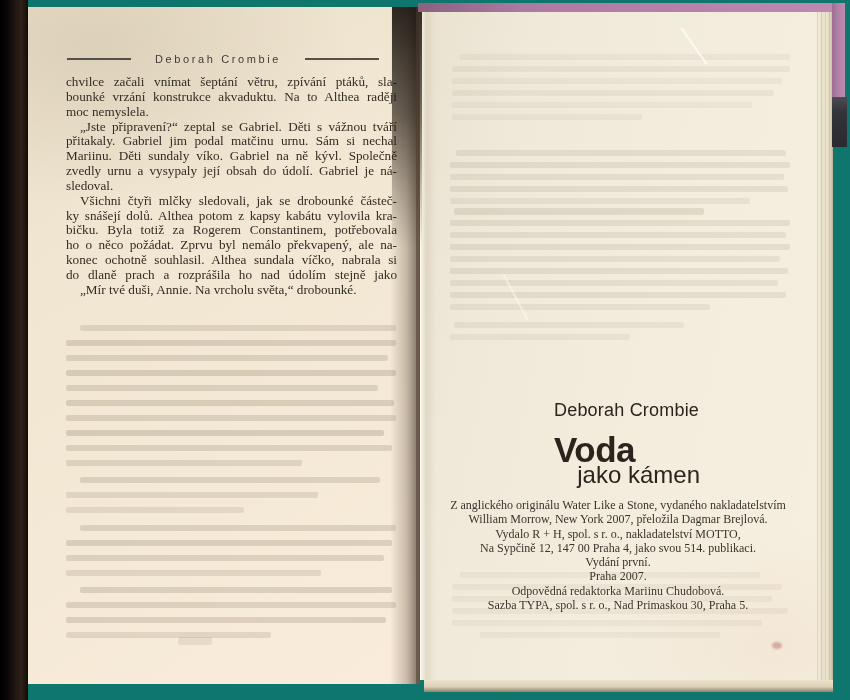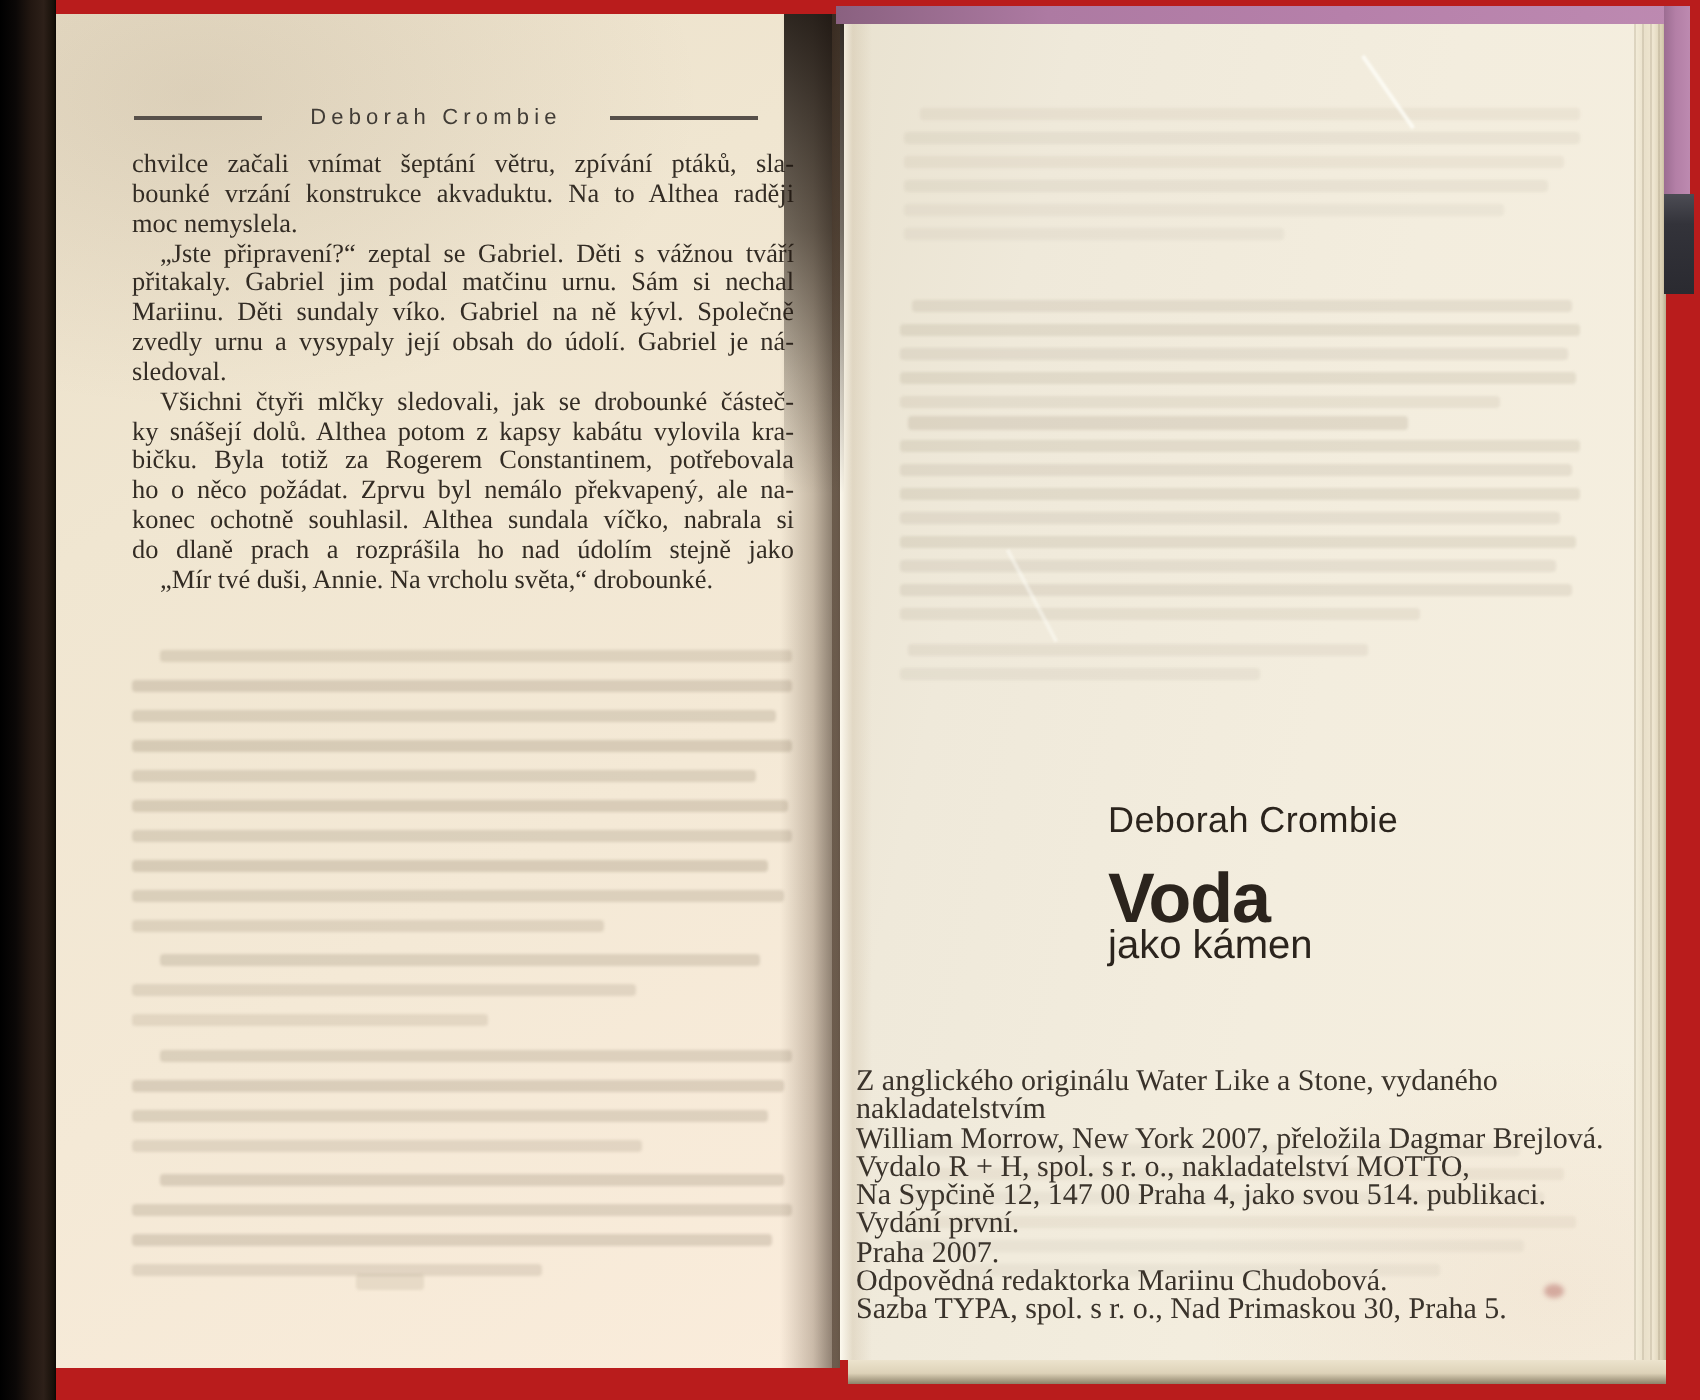--- a/index.html
+++ b/index.html
@@ -1,18 +1,18 @@
 <!DOCTYPE html>
 <html><head>
 <meta charset="utf-8">
 <style>
   html,body{margin:0;padding:0;background:#000;}
   #stage{
     position:relative; width:850px; height:700px; overflow:hidden;
-    background:#b91c1c;
+    background:#0f766e;
     font-family:"Liberation Serif", serif;
   }
   
   .left-cover-strip{
     position:absolute; left:0; top:0; width:28px; height:700px;
     background:linear-gradient(90deg,#000 0%,#0b0807 28%,#221711 55%,#2d2019 78%,#171009 96%,#0a0705 100%);
   }
   .cover-pink-top{
     position:absolute; left:418px; top:3px; width:424px; height:9px;
     background:linear-gradient(90deg,#8a6180 0%,#ad7aa2 25%,#b680aa 60%,#bd8ab1 100%);
@@ -82,24 +82,24 @@
   .line{ text-align:justify; text-align-last:justify; white-space:normal; }
   .line.last{ text-align-last:left; }
   .line.indent{ text-indent:14px; }
   
   .title-block{
     position:absolute; left:134px; top:388px; width:146px; color:#2b241d;
     font-family:"Liberation Sans", sans-serif;
   }
   .tb-author{ font-size:18px; letter-spacing:.2px; white-space:nowrap; }
   .tb-title{ font-size:35px; font-weight:bold; letter-spacing:-.5px; margin-top:11px; line-height:1; }
-  .tb-subtitle{ font-size:20px; margin-top:-4px; line-height:1; }
+  .tb-subtitle{ font-size:24px; text-align:right; margin-top:-4px; line-height:1; }
   .colophon{
-    position:absolute; left:8px; top:486px; width:380px; 
-    font-size:15px; line-height:14.3px; color:#3a332b;margin-top:36px;
+    position:absolute; left:8px; top:486px; width:380px; text-align:center;
+    font-size:12px; line-height:14.3px; color:#3a332b;
   }
   
   .ghostline{ position:absolute; border-radius:2px; filter:blur(.7px); }
   .scratch{ position:absolute; background:rgba(255,255,250,.75); filter:blur(.4px); }
   .mark{ position:absolute; filter:blur(1.2px); border-radius:50%; }
 </style>
 </head>
 <body>
 
 <div id="stage">

